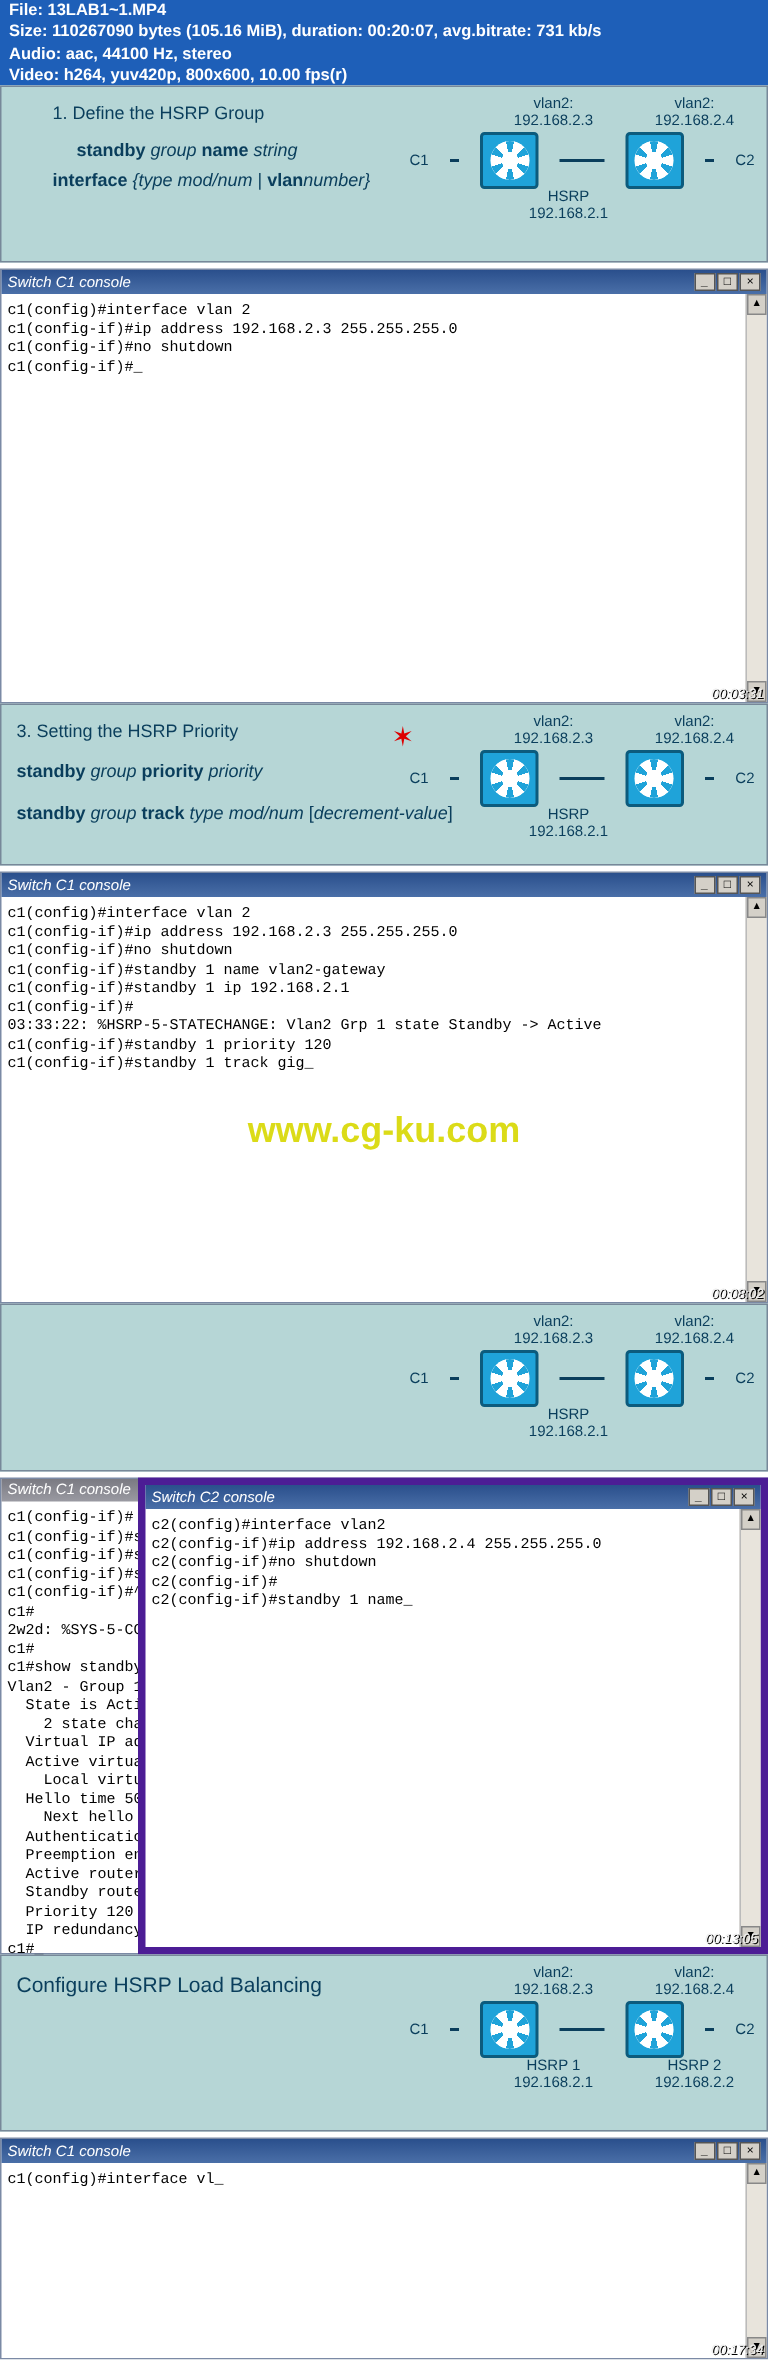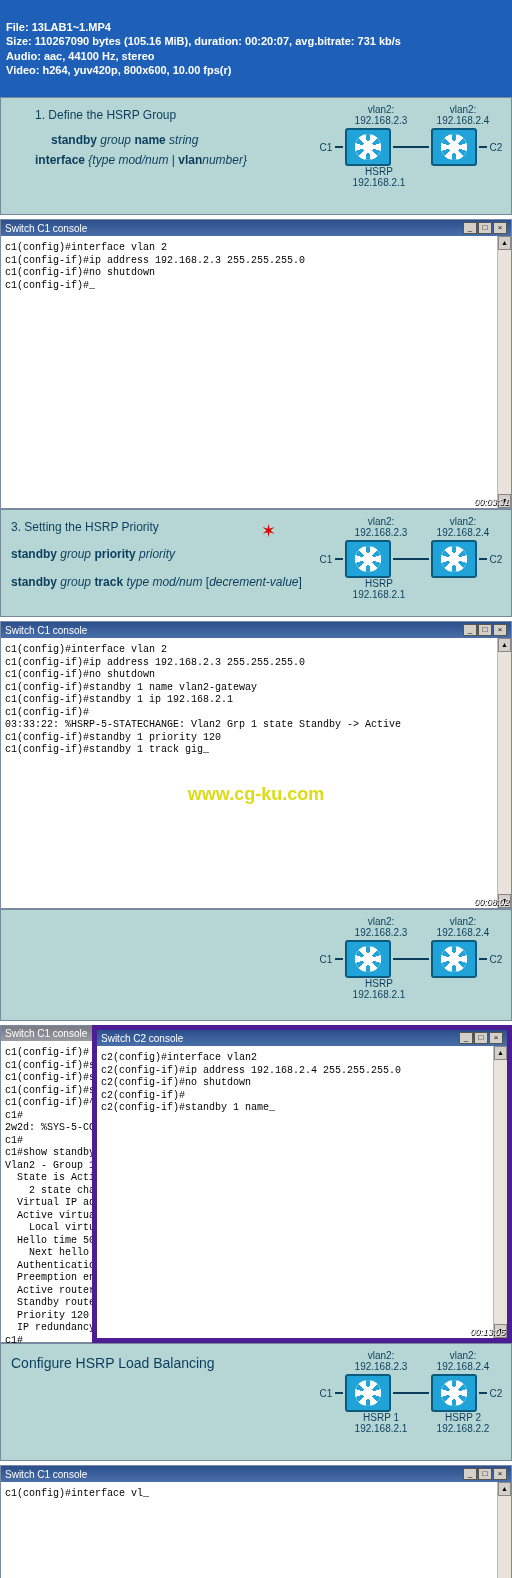--- a/index.html
+++ b/index.html
@@ -1,45 +1,45 @@
 <!DOCTYPE html>
 <html><head>
 <meta charset="utf-8">
 <style>
   * { box-sizing: border-box; margin: 0; padding: 0; }
   body { font-family: Arial, Helvetica, sans-serif; font-size: 11px; background: #fff; width: 512px; }
-  .header-bar { background: #1e5fb8; color: #fff; padding: 20px 6px; font-weight: bold; font-size: 11px; line-height: 1.3; }
+  .header-bar { background: #1e5fb8; color: #fff; padding: 0 6px; font-weight: bold; font-size: 11px; line-height: 1.3; }
   .slide { background: #b6d6d6; padding: 8px 10px 10px 10px; border: 1px solid #789; position: relative; }
   .slide-text { color: #0a3e5c; font-size: 12px; line-height: 1.6; }
   .slide-text .bold { font-weight: bold; }
   .slide-text .ital { font-style: italic; }
   .diagram { position: absolute; top: 6px; right: 8px; width: 230px; font-size: 10px; color: #0a3e5c; }
-  .diagram-row { display: flex; align-items: center; justify-content: flex-end; gap: 2px; }
+  .diagram-row { display: flex; align-items: center; justify-content: flex-end; gap: 14px; }
   .iplabel { text-align: center; width: 80px; }
   .router { width: 46px; height: 38px; background: #1fa3d9; border: 2px solid #0c5b7d; border-radius: 3px; display: flex; align-items: center; justify-content: center; position: relative; }
   .router::before { content: ""; width: 26px; height: 26px; background: #fff; border-radius: 50%; }
   .router::after { content: ""; position: absolute; width: 26px; height: 26px; border-radius: 50%; background:
     radial-gradient(circle at center, #fff 30%, transparent 31%),
     conic-gradient(#1fa3d9 0 12deg,#fff 12deg 48deg,#1fa3d9 48deg 72deg,#fff 72deg 108deg,#1fa3d9 108deg 132deg,#fff 132deg 168deg,#1fa3d9 168deg 192deg,#fff 192deg 228deg,#1fa3d9 228deg 252deg,#fff 252deg 288deg,#1fa3d9 288deg 312deg,#fff 312deg 348deg,#1fa3d9 348deg 360deg);
     mask: radial-gradient(circle at center, transparent 0 4px, #000 4px); }
   .link-line { width: 36px; height: 2px; background: #0a3e5c; }
   .link-stub { width: 8px; height: 2px; background: #0a3e5c; }
   .clabel { width: 14px; text-align: center; }
   .burst { color: #d00; position: absolute; font-size: 18px; }
   .console-window { border: 1px solid #7b8aa5; margin: 4px 0 0 0; background: #fff; min-height: 50px; position: relative; }
-  .titlebar { background: linear-gradient(#2a4f8c,#4a6fa8); color: #fff; font-size: 10px; padding: 2px 4px; display: flex; align-items: center; justify-content: space-between; }
+  .titlebar { background: linear-gradient(#2a4f8c,#4a6fa8); color: #fff; font-size: 10px; padding: 2px 4px; display: flex; align-items: center; justify-content: space-between; font-style: italic; }
   .titlebar-inactive { background: linear-gradient(#7a7a82,#9a9aa2); }
   .winbtns { display: flex; gap: 1px; }
   .winbtn { width: 14px; height: 12px; background: #d4d0c8; border: 1px solid #555; font-size: 8px; line-height: 10px; text-align: center; color: #000; font-family: sans-serif; }
   .console-body { font-family: "Courier New", monospace; font-size: 10px; padding: 6px 4px; white-space: pre; overflow: hidden; line-height: 1.25; position: relative; }
   .scrollbar { position: absolute; right: 0; top: 16px; bottom: 0; width: 14px; background: #e8e4dc; border-left: 1px solid #bbb; }
   .scrollbar .arrow { height: 14px; background: #d4d0c8; border: 1px solid #888; font-size: 7px; text-align: center; line-height: 12px; }
   .scrollbar .track { height: calc(100% - 28px); }
   .timestamp { position: absolute; right: 2px; bottom: 1px; font-size: 9px; color: #eee; text-shadow: 1px 1px 0 #000; font-style: italic; font-family: sans-serif; }
-  .watermark { position: absolute; left: 50%; top: 60%; transform: translate(-50%,-50%); font-size: 18px; font-weight: bold; color: #d8d800; opacity: .9; }
+  .watermark { position: absolute; left: 50%; top: 60%; transform: translate(-50%,-50%); font-size: 24px; font-weight: bold; color: #d8d800; opacity: .9; }
   .overlap-container { position: relative; }
   .c2-overlay { position: absolute; top: 0; left: 92px; right: 0; border: 5px solid #4c1d95; background: #fff; }
 </style>
 </head>
 <body>
 
 <div class="header-bar">
   <div>File: 13LAB1~1.MP4</div>
   <div>Size: 110267090 bytes (105.16 MiB), duration: 00:20:07, avg.bitrate: 731 kb/s</div>
   <div>Audio: aac, 44100 Hz, stereo</div>

